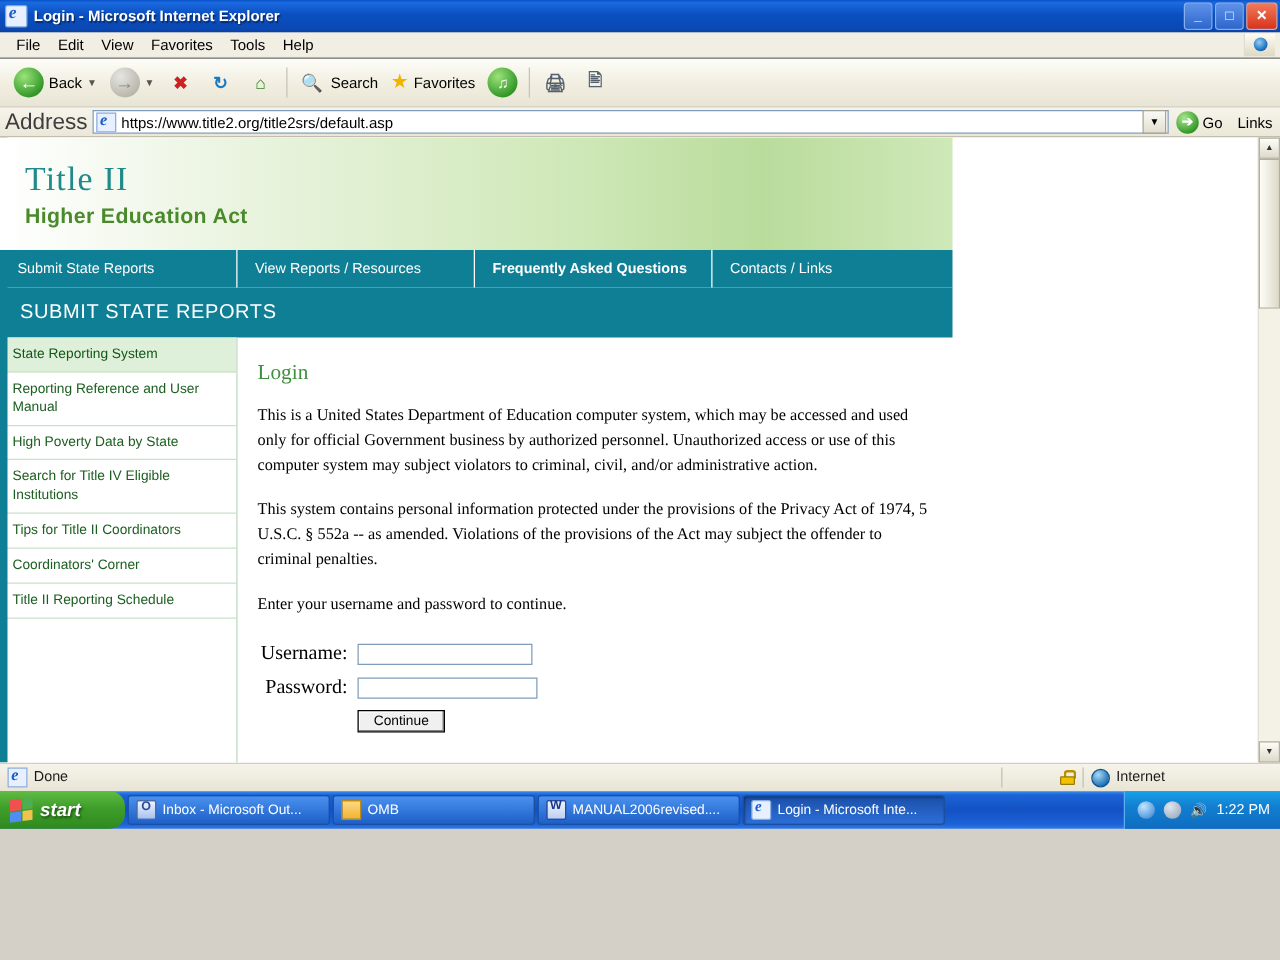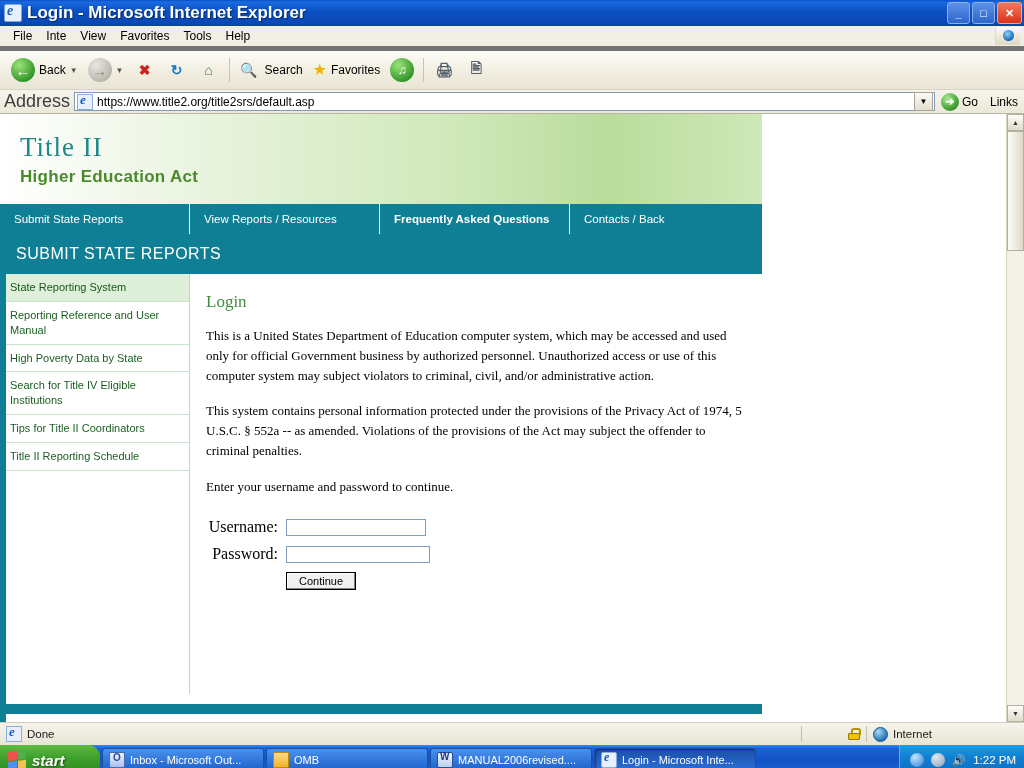--- a/index.html
+++ b/index.html
@@ -40,21 +40,21 @@
     left: 2px; top: -2px;
     font-family: "Liberation Serif", serif;
     font-style: italic;
     font-weight: bold;
     font-size: 14px;
     color: #1b5cc8;
   }
   .titlebar .tb-title {
     color: #fff;
     font-weight: bold;
-    font-size: 17px;
+    font-size: 12px;
     text-shadow: 1px 1px 1px rgba(0,0,0,0.45);
     flex: 1 1 auto;
     white-space: nowrap;
     overflow: hidden;
   }
   .win-btns { display: flex; gap: 2px; align-items: center; }
   .win-btn {
     width: 21px; height: 20px;
     border: 1px solid #89b0ec;
     border-radius: 3px;
@@ -71,21 +71,21 @@
     width: 23px;
   }
 
   
   .menubar {
     height: 20px;
     background: #f1efe4;
     display: flex;
     align-items: center;
     padding-left: 6px;
-    border-bottom: 5px solid #737373;
+    border-bottom: 1px solid #737373;
     position: relative;
   }
   .menubar .mi {
     padding: 2px 7px;
     font-size: 12px;
     color: #000;
   }
   .menubar .ie-logo {
     position: absolute;
     right: 4px; top: 1px;
@@ -202,21 +202,21 @@
   .go-arrow {
     width:18px;height:18px;border-radius:50%;
     background: radial-gradient(circle at 35% 30%, #a8e68c, #2f9425 75%);
     color:#fff;display:flex;align-items:center;justify-content:center;font-size:11px;font-weight:bold;
   }
   .links-btn { padding: 0 6px; font-size: 12px; color:#000; }
 
   
   .page-wrap {
     position: relative;
-    height: 608px;
+    height: 500px;
     background: #fff;
     display: flex;
   }
   .page {
     flex: 1 1 auto;
     background: #fff;
     overflow: hidden;
     position: relative;
   }
   .scrollbar {
@@ -501,21 +501,21 @@
   <div class="tb-title">Login - Microsoft Internet Explorer</div>
   <div class="win-btns">
     <div class="win-btn">_</div>
     <div class="win-btn">□</div>
     <div class="win-btn close">✕</div>
   </div>
 </div>
 
 <div class="menubar">
   <div class="mi">File</div>
-  <div class="mi">Inte</div>
+  <div class="mi">Edit</div>
   <div class="mi">View</div>
   <div class="mi">Favorites</div>
   <div class="mi">Tools</div>
   <div class="mi">Help</div>
   <div class="ie-logo"></div>
 </div>
 
 <div class="toolbar">
   <div class="tb-item">
     <span class="circ green">←</span>
@@ -580,32 +580,33 @@
           <span>Title</span>
           <span class="ii">II</span>
         </div>
         <div class="t2">Higher Education Act</div>
       </div>
 
       <div class="navbar">
         <div class="nav-item">Submit State Reports</div>
         <div class="nav-item">View Reports / Resources</div>
         <div class="nav-item">Frequently Asked Questions</div>
-        <div class="nav-item">Contacts / Back</div>
+        <div class="nav-item">Contacts / Links</div>
       </div>
 
       <div class="section-title">SUBMIT STATE REPORTS</div>
 
       <div class="body-area">
         <div class="sidebar">
           <div class="side-item active">State Reporting System</div>
           <div class="side-item">Reporting Reference and User Manual</div>
           <div class="side-item">High Poverty Data by State</div>
           <div class="side-item">Search for Title IV Eligible Institutions</div>
           <div class="side-item">Tips for Title II Coordinators</div>
+          <div class="side-item">Coordinators' Corner</div>
           <div class="side-item">Title II Reporting Schedule</div>
         </div>
 
         <div class="content">
           <h1>Login</h1>
           <p>This is a United States Department of Education computer system, which may be accessed and used only for official Government business by authorized personnel. Unauthorized access or use of this computer system may subject violators to criminal, civil, and/or administrative action.</p>
           <p>This system contains personal information protected under the provisions of the Privacy Act of 1974, 5 U.S.C. § 552a -- as amended. Violations of the provisions of the Act may subject the offender to criminal penalties.</p>
           <p>Enter your username and password to continue.</p>
 
           <div class="form-rows">

